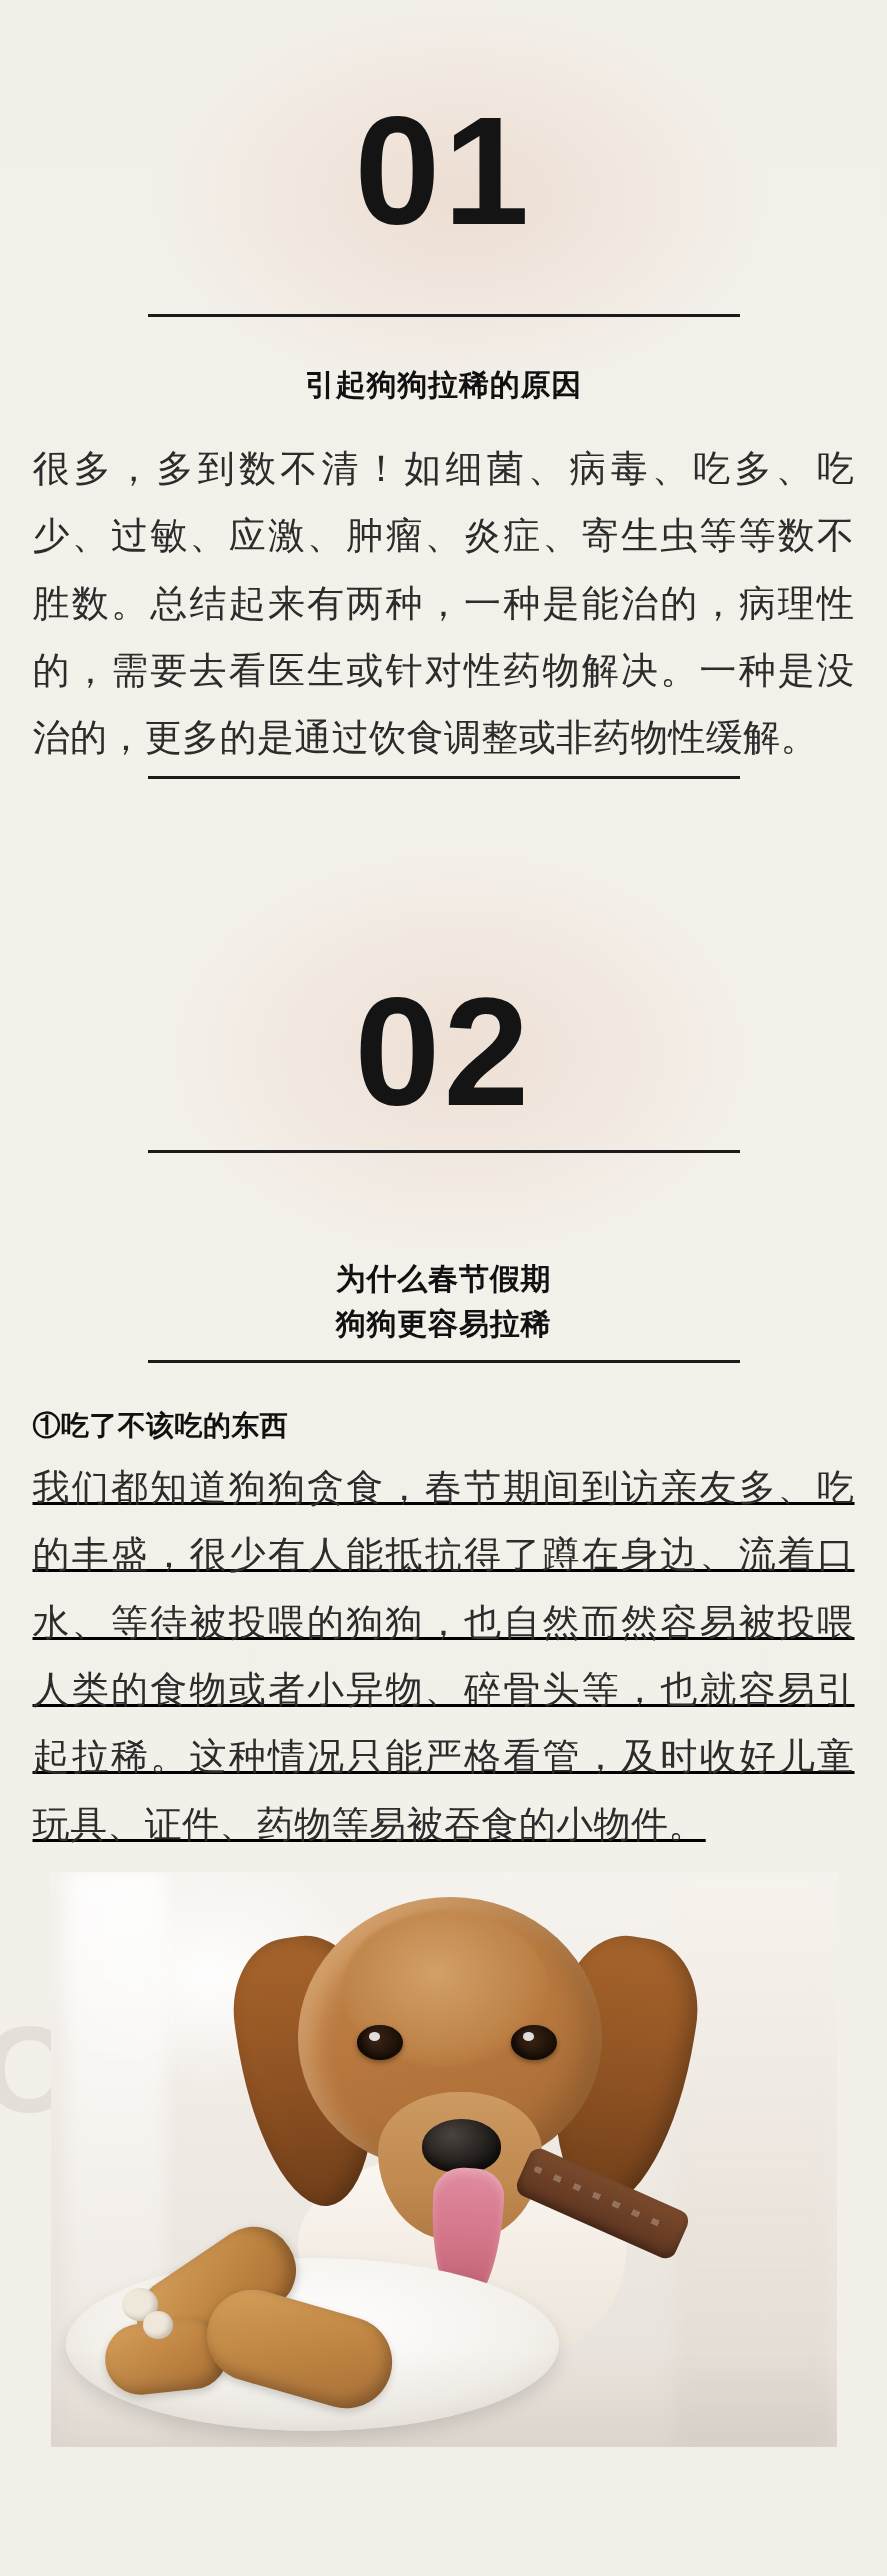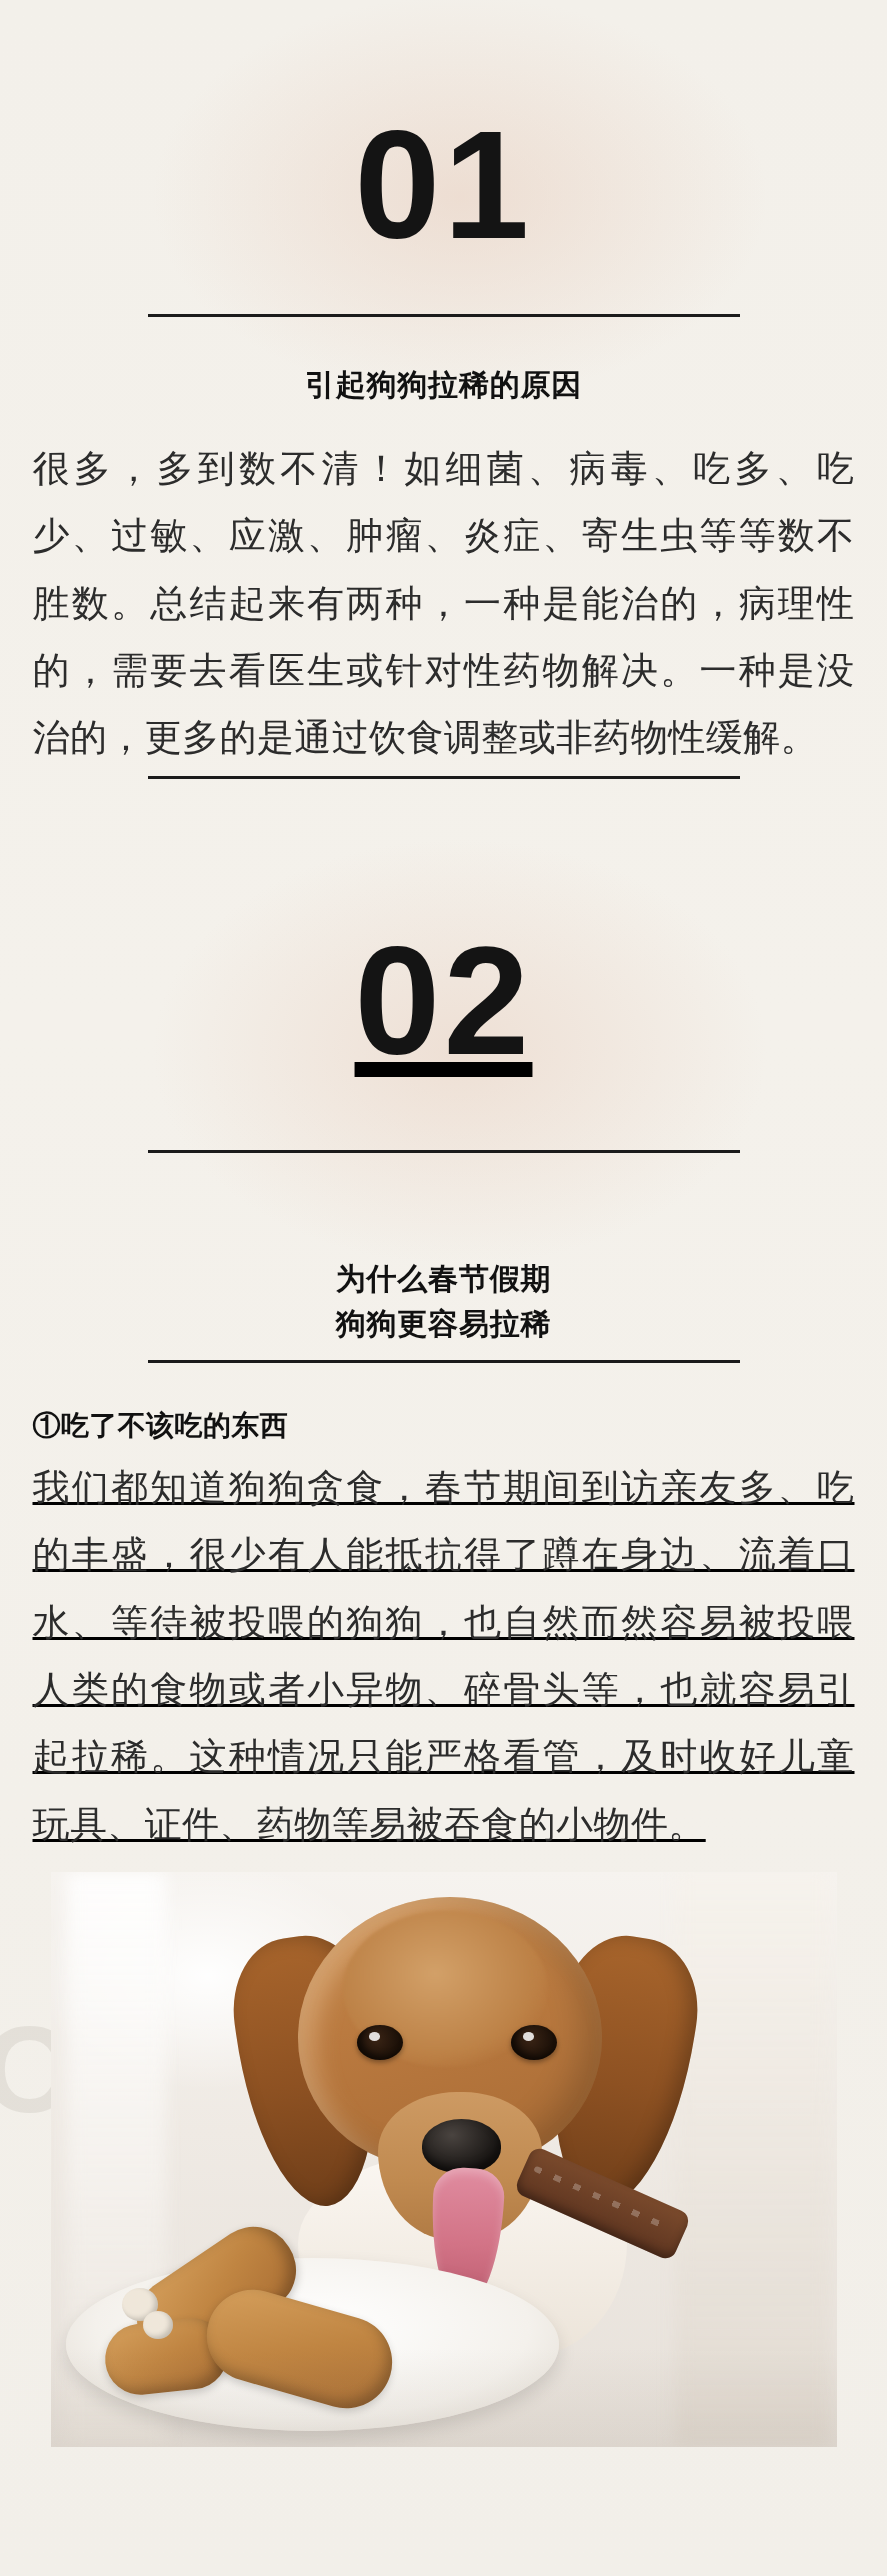--- a/index.html
+++ b/index.html
@@ -268,37 +268,37 @@
     background: linear-gradient(180deg, rgba(0,0,0,0) 0%, rgba(140,126,110,0.12) 100%);
   }
 </style>
 </head>
 <body>
 
 <div class="page">
 
   <div class="ghost-mark">O小</div>
 
-  <div class="section" style="top:108px;">
+  <div class="section" style="top:94px;">
     <div class="big-num">01</div>
   </div>
   <div class="section" style="top:314px;">
     <div class="rule"></div>
   </div>
   <div class="section" style="top:362px;">
     <div class="sec-title">引起狗狗拉稀的原因</div>
   </div>
   <div class="section" style="top:435px;">
     <div class="body-text">很多，多到数不清！如细菌、病毒、吃多、吃少、过敏、应激、肿瘤、炎症、寄生虫等等数不胜数。总结起来有两种，一种是能治的，病理性的，需要去看医生或针对性药物解决。一种是没治的，更多的是通过饮食调整或非药物性缓解。</div>
   </div>
   <div class="section" style="top:776px;">
     <div class="rule thin"></div>
   </div>
 
-  <div class="section" style="top:924px;text-decoration:underline;">
+  <div class="section" style="top:975px;">
     <div class="big-num">02</div>
   </div>
   <div class="section" style="top:1150px;">
     <div class="rule"></div>
   </div>
   <div class="section" style="top:1256px;">
     <div class="sec-title">为什么春节假期</div>
     <div class="sec-title">狗狗更容易拉稀</div>
   </div>
   <div class="section" style="top:1360px;">

